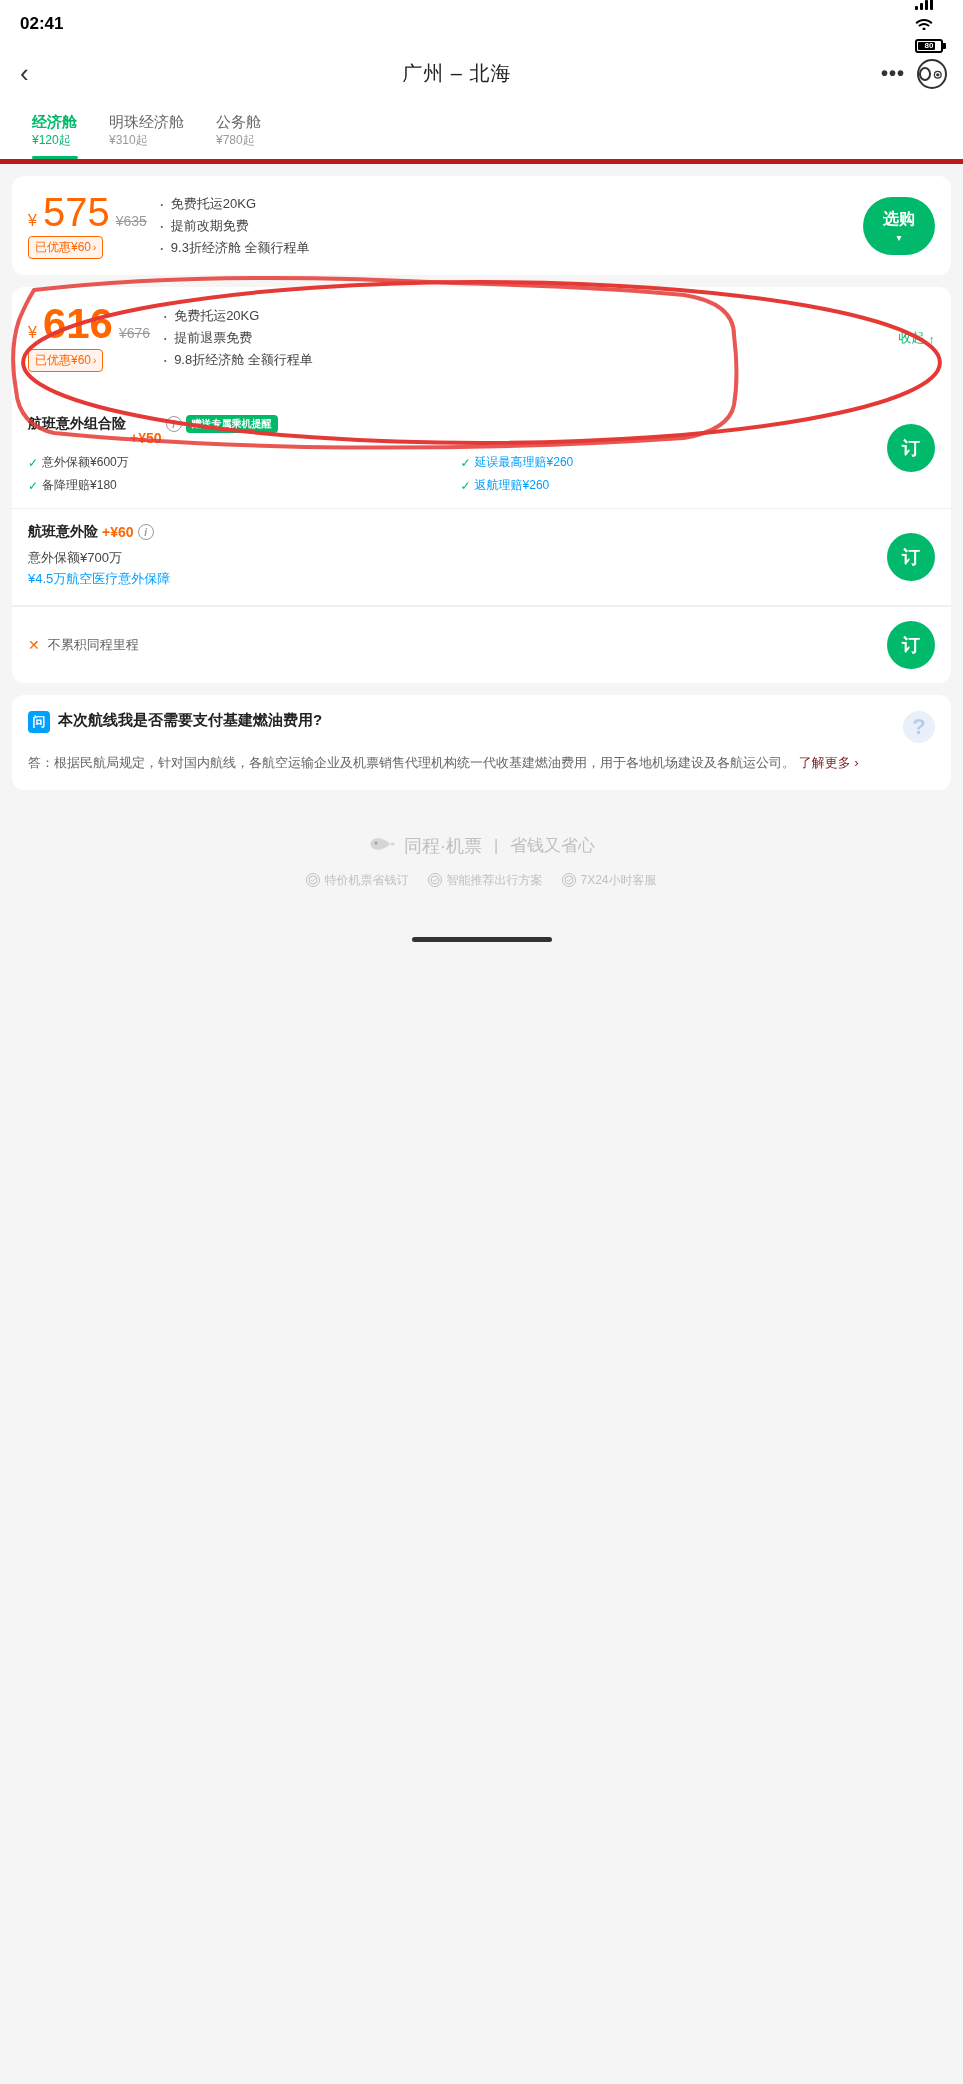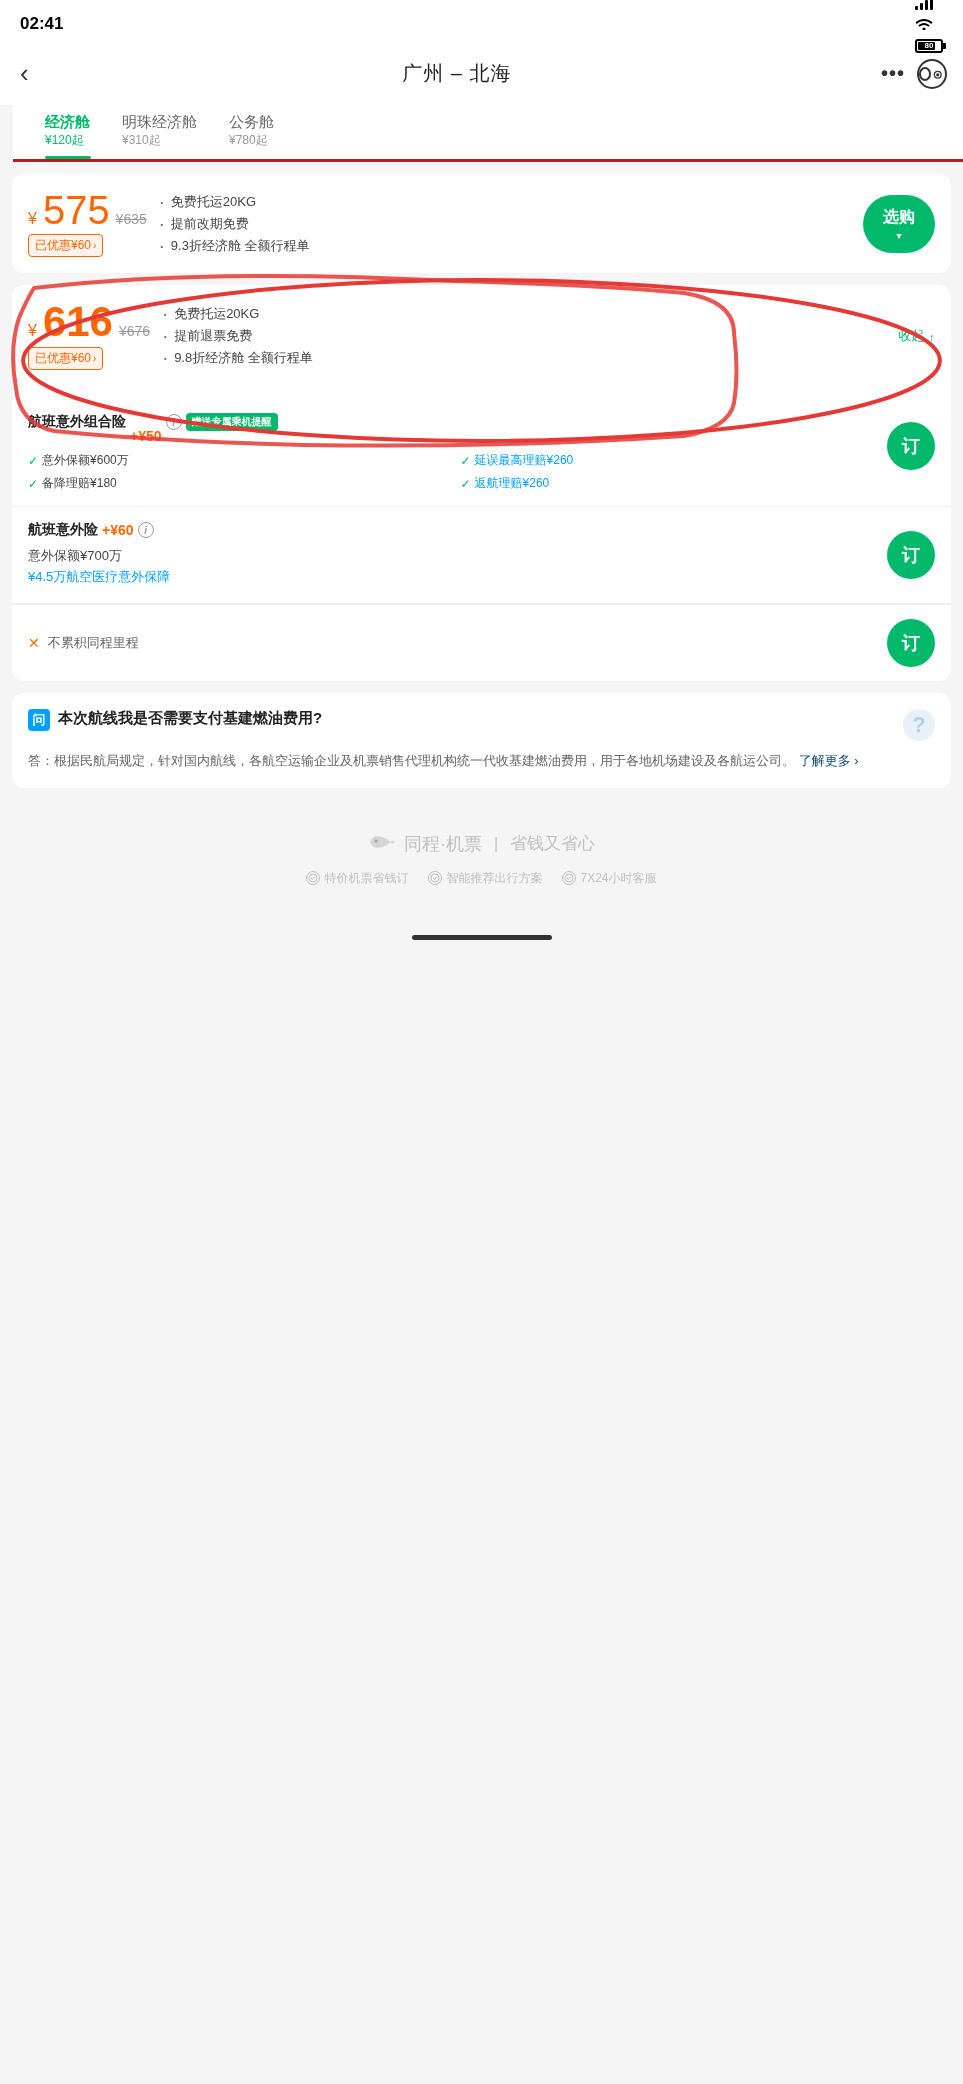--- a/index.html
+++ b/index.html
@@ -130,22 +130,21 @@
       height: 10px;
       border: 2px solid #333;
       border-radius: 50%;
     }
 
     
     .tabs {
       background: white;
       display: flex;
       padding: 0 16px 0;
-      border-bottom: 3px solid #b91c1c;
-      margin-left: 13px;
+      border-bottom: 5px solid #b91c1c;
     }
     .tab {
       padding: 8px 16px 10px;
       cursor: pointer;
       position: relative;
     }
     .tab-label {
       font-size: 15px;
       color: #666;
       display: block;
@@ -683,21 +682,21 @@
       <div class="faq-q-icon">
         <span>问</span>
       </div>
       <span class="faq-question-text">本次航线我是否需要支付基建燃油费用?</span>
       <div style="width:32px;height:32px;border-radius:50%;background:#e8f0fa;display:flex;align-items:center;justify-content:center;flex-shrink:0;">
         <span style="font-size:22px;color:#b8cce8;font-weight:bold;">?</span>
       </div>
     </div>
     <p class="faq-answer">
       <span>答：根据民航局规定，针对国内航线，各航空运输企业及机票销售代理机构统一代收基建燃油费用，用于各地机场建设及各航运公司。</span>
-      <a class="blue-link" href="#" style="color:#0c4a6e;text-decoration:none;">了解更多 ›</a>
+      <a class="blue-link" href="#" style="color:#7f1d1d;text-decoration:none;">了解更多 ›</a>
     </p>
   </div>
 
   <div class="footer-branding">
     <div class="footer-logo">
       <span class="footer-logo-icon">
         <svg width="28" height="20" viewBox="0 0 28 20">
           <path d="M2 10 Q5 2 14 5 Q20 7 22 10 Q20 13 14 15 Q5 18 2 10Z" fill="#c0c0c0" opacity="0.6"></path>
           <path d="M22 10 Q25 7 27 10 Q25 13 22 10Z" fill="#c0c0c0" opacity="0.6"></path>
           <circle cx="8" cy="9" r="1.5" fill="#a0a0a0"></circle>

